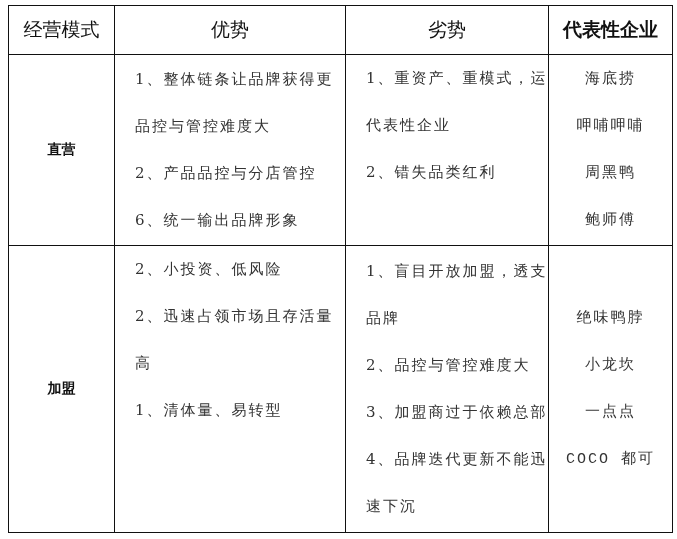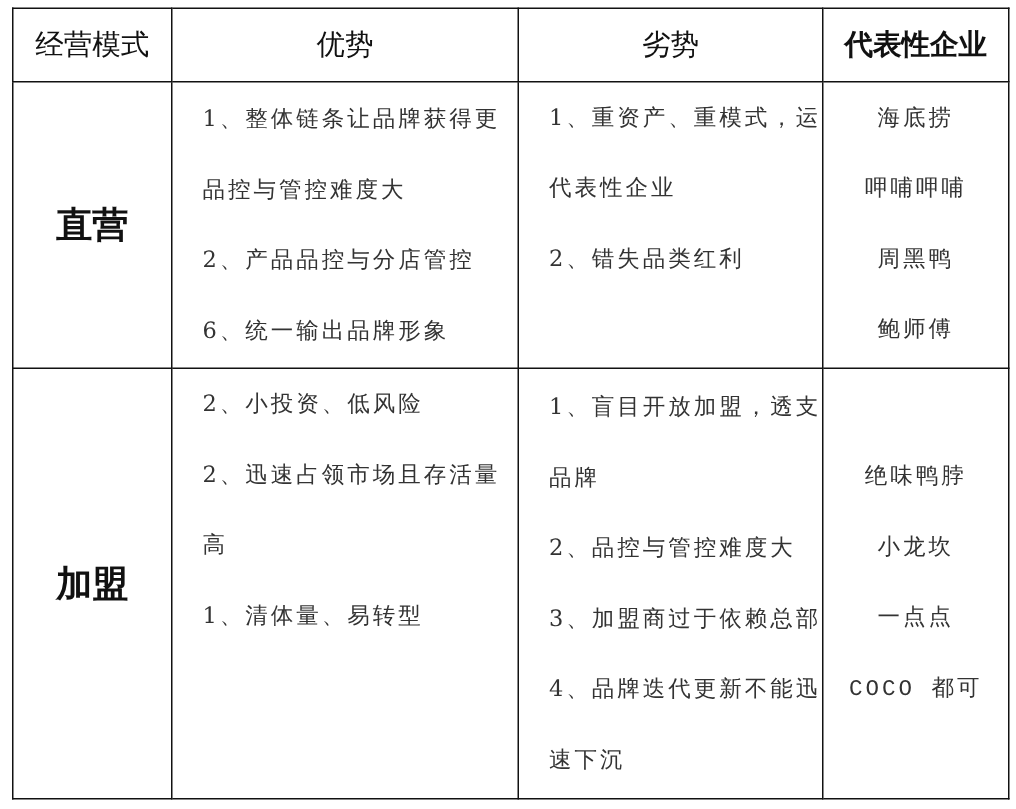--- a/index.html
+++ b/index.html
@@ -3,21 +3,21 @@
 <meta charset="utf-8">
 <style>
   html, body { margin: 0; padding: 0; background: #ffffff; }
   body { width: 677px; height: 539px; position: relative; overflow: hidden;
          font-family: "DejaVu Serif", "Liberation Serif", serif; color: #222; }
   table { position: absolute; left: 8px; top: 5px; border-collapse: collapse;
           table-layout: fixed; }
   td, th { border: 1.5px solid #111; padding: 0; vertical-align: middle; }
   th { height: 48px; font-weight: normal; font-size: 19px; text-align: center; color: #111; }
   .c1 { width: 105px; } .c2 { width: 230px; text-align: center; } .c3 { width: 202px; } .c4 { width: 123px; font-weight: bold; }
-  .mode { font-size: 24px; font-weight: bold; text-align: center; color: #111; }
+  .mode { font-size: 14px; font-weight: bold; text-align: center; color: #111; }
   .list { font-size: 15px; line-height: 47px; padding-left: 20px; letter-spacing: 2px; color: #333; }
   .list p { margin: 0; }
   .ent { text-align: center; font-size: 15px; line-height: 47px; letter-spacing: 2px; color: #333; }
   .ent p { margin: 0; font-family: Liberation Mono, monospace; }
   .row1 td { height: 190px; }
   .row2 td { height: 286px; }
   .top-al { vertical-align: top; padding-top: 0; }
 </style>
 </head>
 <body>

